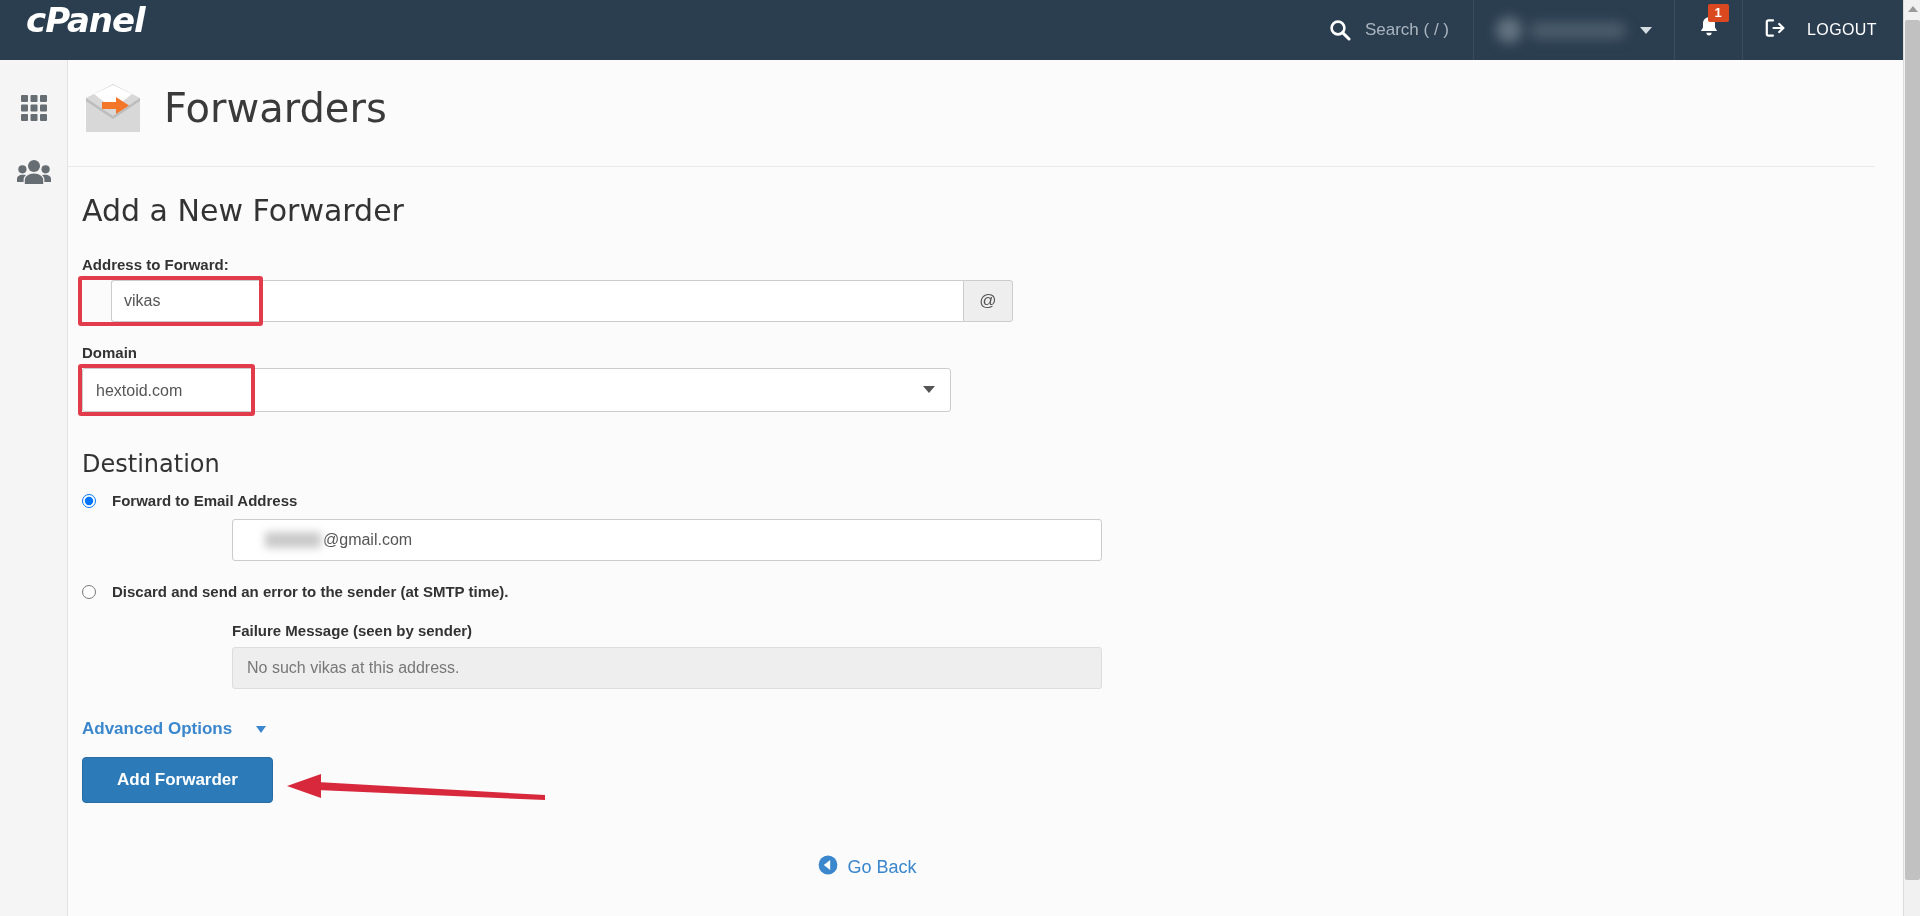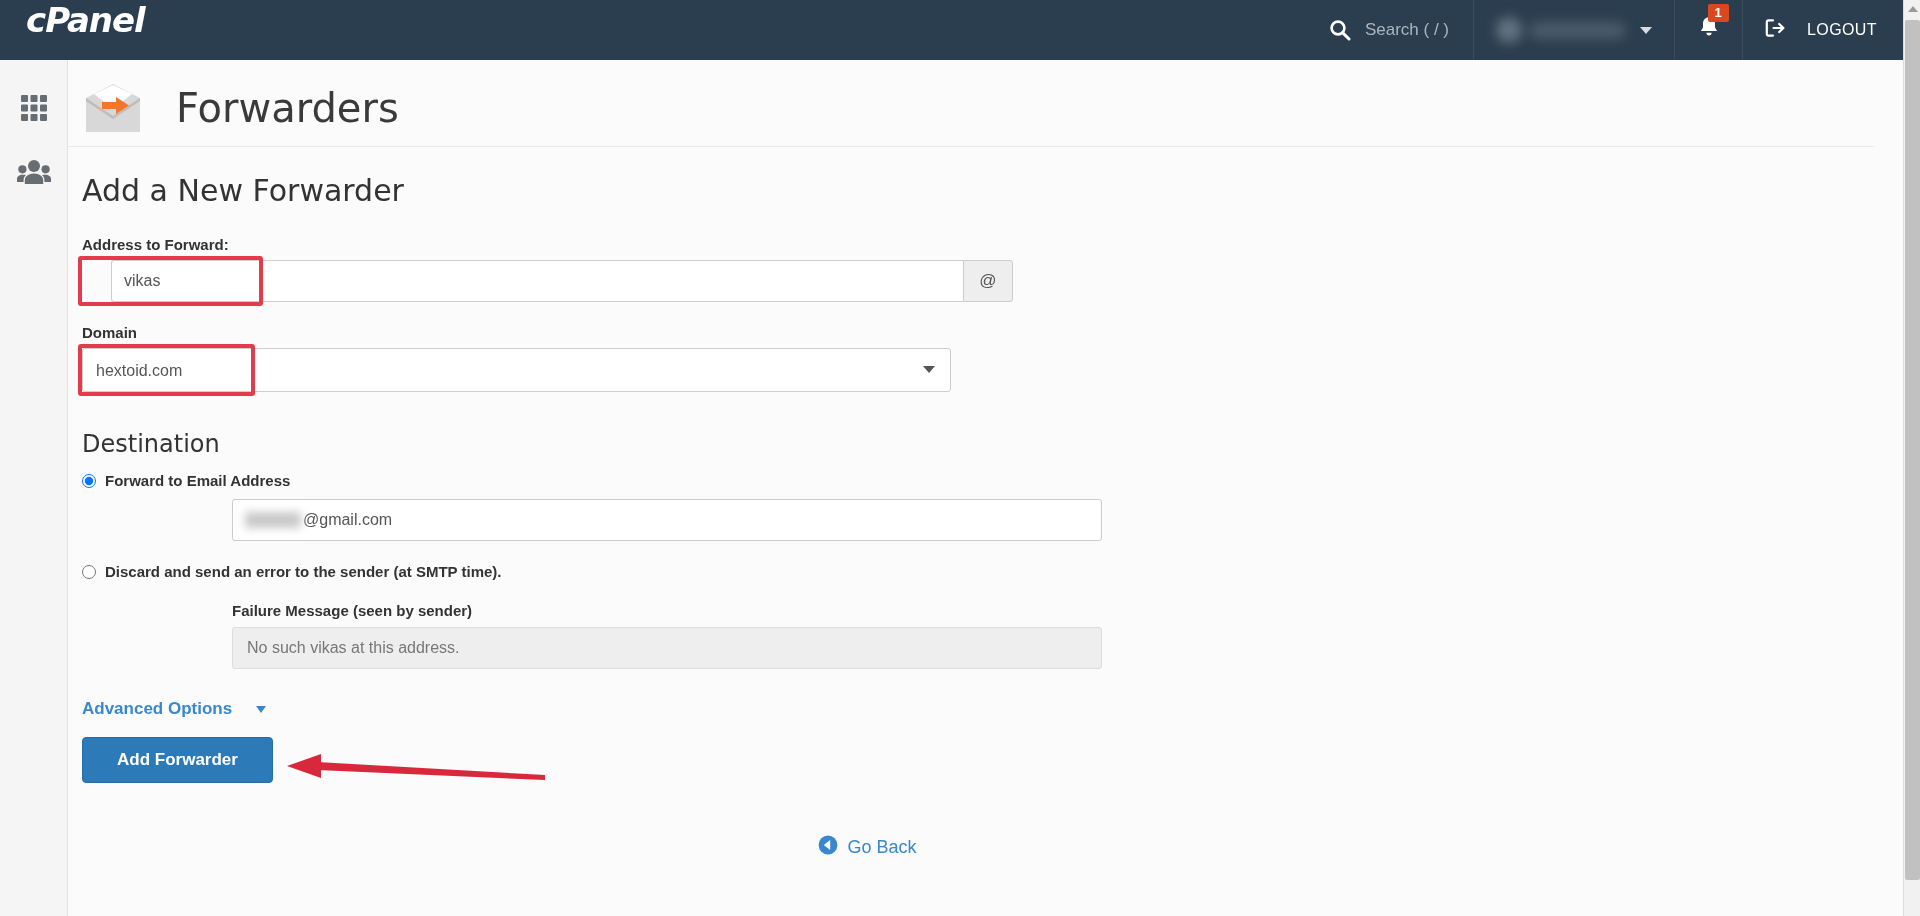--- a/index.html
+++ b/index.html
@@ -100,22 +100,22 @@
   .side-item svg { display: block; }
 
   
   .main {
     position: absolute; top: 60px; left: 68px;
     width: 1835px; height: 856px;
     background: #fbfbfb;
     padding: 0;
   }
   .page-head {
-    display: flex; align-items: center; gap: 32px;
-    padding: 22px 0 12px 14px;
+    display: flex; align-items: center; gap: 20px;
+    padding: 22px 0 32px 14px;
     border-bottom: 1px solid #eaeaea;
     margin-right: 28px;
   }
   .fwd-icon { width: 62px; height: 52px; flex: none; }
   .page-title {
     font-size: 40px; color: #3a3a3a; font-weight: normal;
     font-family: "DejaVu Sans", sans-serif;
   }
 
   .content { padding: 26px 0 0 14px; }
@@ -177,32 +177,32 @@
   
   .annot-box {
     position: absolute;
     border: 4px solid #e23b4b;
     border-radius: 3px;
     pointer-events: none;
     z-index: 12;
   }
 
   .radio-row {
-    display: flex; align-items: center; gap: 9px;
+    display: flex; align-items: center; gap: 16px;
     margin-bottom: 6px;
   }
   .radio-row input { width: 14px; height: 14px; margin: 0; }
   .radio-row label { font-size: 15px; font-weight: bold; color: #333; }
 
   .indent-field { margin-left: 150px; margin-top: 10px; width: 870px; }
   .dest-input {
     width: 100%; height: 42px;
     border: 1px solid #ccc; border-radius: 3px;
     background: #fff;
-    padding: 0 12px;
+    padding: 0 32px;
     font-size: 16px; color: #555;
     display: flex; align-items: center;
   }
   .blurred-user {
     display: inline-block;
     width: 56px; height: 16px;
     background: #c9c9c9;
     filter: blur(4px);
     margin-right: 2px;
     vertical-align: middle;

